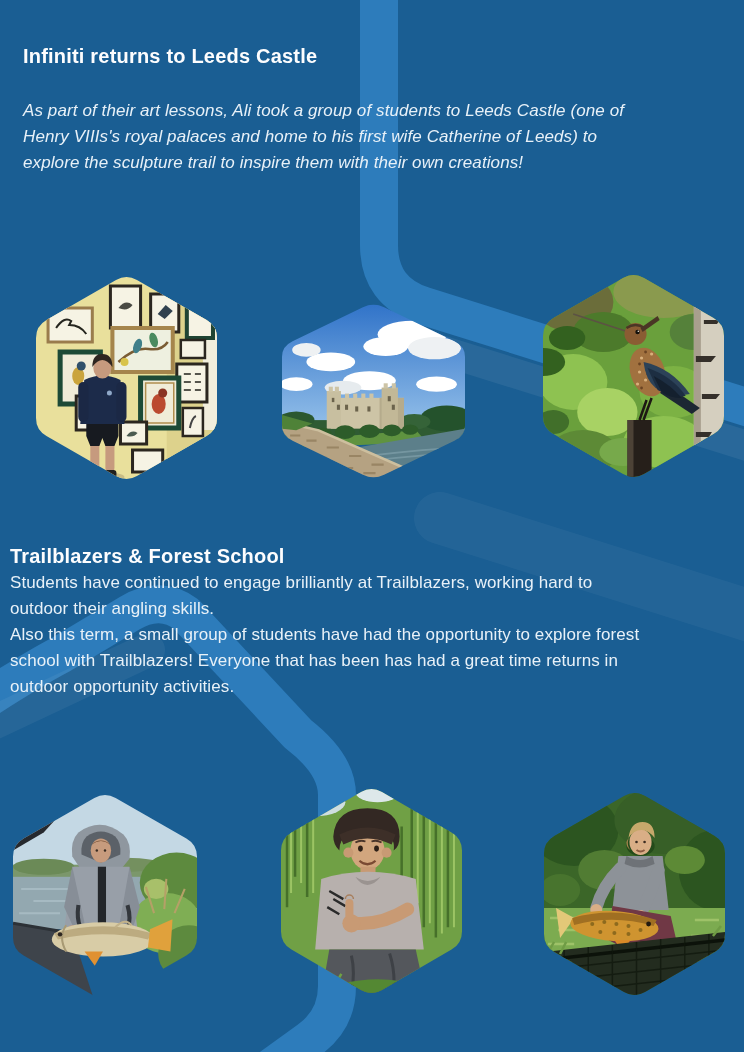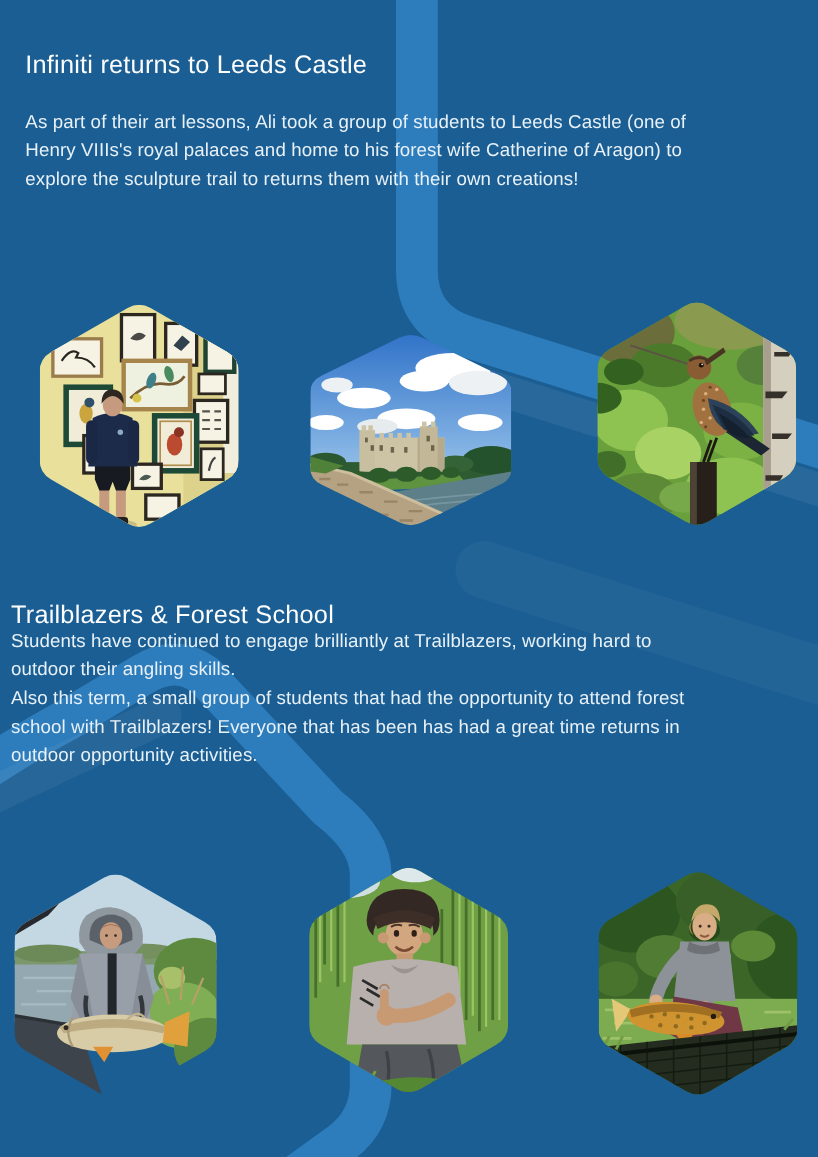--- a/index.html
+++ b/index.html
@@ -1,26 +1,26 @@
 <!DOCTYPE html>
 <html style="--bg: #1a5e93; --band: #2d7cbb; --faint: #ffffff; --heading: #fdfdfe; --text: #e8f1f8;"><head>
 <meta charset="utf-8">
 <style>
   html,body{margin:0;padding:0;background:#10405f;}
   .page{position:relative;width:744px;height:1052px;overflow:hidden;
         background:var(--bg,#1a5e93);font-family:"Liberation Sans",sans-serif;}
   svg.bgdeco{position:absolute;left:0;top:0;}
   .band{fill:none;stroke:var(--band,#2d7cbb);stroke-width:38px;stroke-linejoin:round;}
   .faint{fill:none;stroke:var(--faint,#ffffff);stroke-linecap:round;}
-  h2{position:absolute;margin:0;font-size:23px;font-weight:400;
+  h2{position:absolute;margin:0;font-size:20px;font-weight:700;
      color:var(--heading,#fdfdfe);letter-spacing:.2px;white-space:nowrap;}
   .bodytext{position:absolute;font-size:17px;line-height:26px;
      color:var(--text,#e8f1f8);white-space:nowrap;letter-spacing:.1px;}
   .sec1-h{left:23px;top:45px;}
-  .sec1-b{left:23px;top:98px;}
+  .sec1-b{left:23px;top:98px;font-style:italic;}
   .sec2-h{left:10px;top:545px;}
   .sec2-b{left:10px;top:570px;}
   .hex{position:absolute;}
   .hx1{left:36px;top:274px;}
   .hx2{left:282px;top:302px;}
   .hx3{left:543px;top:272px;}
   .hx4{left:13px;top:792px;}
   .hx5{left:281px;top:786px;}
   .hx6{left:544px;top:790px;}
 </style>
@@ -34,22 +34,22 @@
     <path class="faint" stroke-width="30" opacity="0.065" d="M402 338 L824 470"></path>
     <path class="faint" stroke-width="52" opacity="0.045" d="M440 518 L782 626"></path>
     <path class="band" d="M-70 736 Q20 676 60 655 L130 613 Q160 595 186 614 L298 734 Q337 764 337 795 L337 986 Q337 1020 309 1040 L248 1084"></path>
     <path class="faint" stroke-width="34" opacity="0.055" d="M-60 748 L148 650"></path>
   </svg>
 
   <section>
     <h2 class="sec1-h">Infiniti returns to Leeds Castle</h2>
     <div class="bodytext sec1-b">
       <div>As part of their art lessons, Ali took a group of students to Leeds Castle (one of</div>
-      <div>Henry VIIIs's royal palaces and home to his forest wife Catherine of Aragon) to</div>
-      <div>explore the sculpture trail to returns them with their own creations!</div>
+      <div>Henry VIIIs's royal palaces and home to his first wife Catherine of Leeds) to</div>
+      <div>explore the sculpture trail to inspire them with their own creations!</div>
     </div>
   </section>
 
   <div class="hex hx1" role="img" aria-label="Student standing beside a gallery wall of framed bird prints">
     <svg width="181" height="208" viewBox="0 0 180 208" preserveAspectRatio="none">
       <defs>
           <clipPath id="c1">
             <path d="M79.6 6 Q90 0 100.4 6 L169.6 46 Q180 52 180 64 L180 144 Q180 156 169.6 162 L100.4 202 Q90 208 79.6 202 L10.4 162 Q0 156 0 144 L0 64 Q0 52 10.4 46 Z"></path>
           </clipPath>
         </defs>
@@ -246,21 +246,21 @@
         </g>
       </g>
     </svg>
   </div>
 
   <section>
     <h2 class="sec2-h">Trailblazers &amp; Forest School</h2>
     <div class="bodytext sec2-b">
       <div>Students have continued to engage brilliantly at Trailblazers, working hard to</div>
       <div>outdoor their angling skills.</div>
-      <div>Also this term, a small group of students that had the opportunity to attend forest</div>
+      <div>Also this term, a small group of students have had the opportunity to explore forest</div>
       <div>school with Trailblazers! Everyone that has been has had a great time returns in</div>
       <div>outdoor opportunity activities.</div>
     </div>
   </section>
 
   <div class="hex hx4" role="img" aria-label="Student in a grey hoodie holding a large mirror carp at the lakeside">
     <svg width="184" height="210" viewBox="0 0 180 208" preserveAspectRatio="none">
       <defs>
           <clipPath id="c4">
             <path d="M79.6 6 Q90 0 100.4 6 L169.6 46 Q180 52 180 64 L180 144 Q180 156 169.6 162 L100.4 202 Q90 208 79.6 202 L10.4 162 Q0 156 0 144 L0 64 Q0 52 10.4 46 Z"></path>

